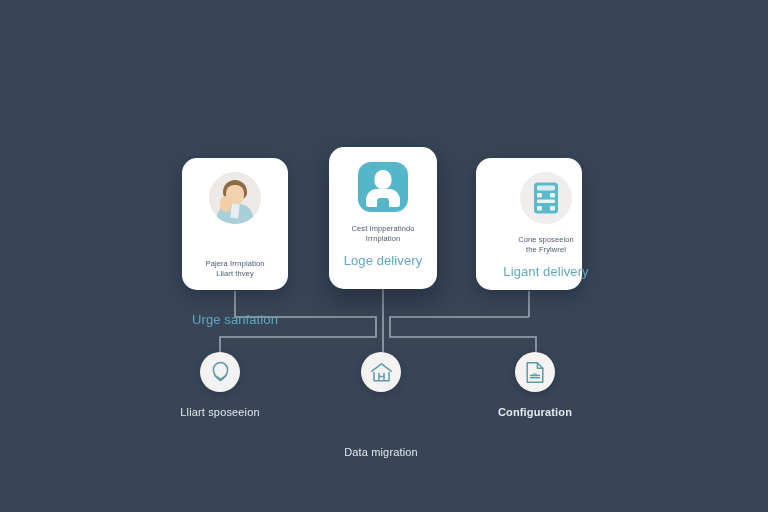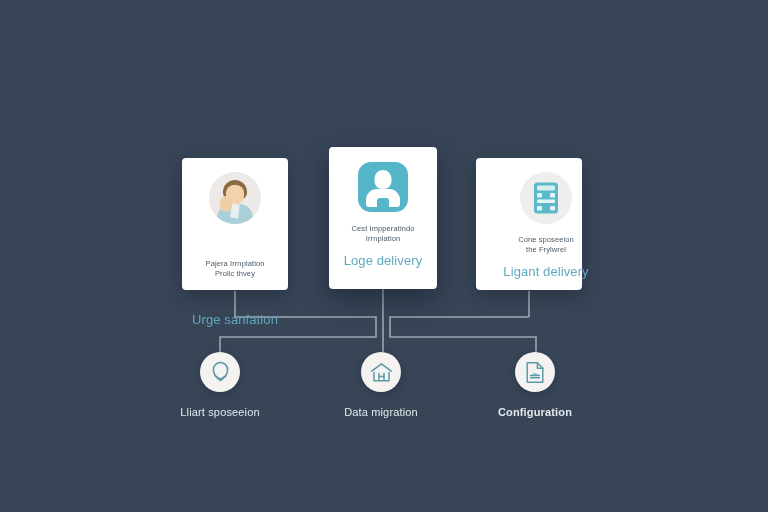--- a/index.html
+++ b/index.html
@@ -27,21 +27,21 @@
     top: 0;
     width: 768px;
     height: 512px;
     pointer-events: none;
   }
 
   
   .card {
     position: absolute;
     background: #ffffff;
-    border-radius: 4px;
+    border-radius: 15px;
     box-shadow: 0 6px 18px rgba(10,18,30,0.30);
     display: flex;
     flex-direction: column;
     align-items: center;
     box-sizing: border-box;
     padding-top: 14px;
   }
   .card-left  { left: 182px; top: 158px; width: 106px; height: 132px; gap: 24px; }
   .card-mid   { left: 329px; top: 147px; width: 108px; height: 142px;
                 box-shadow: 0 10px 26px rgba(8,14,24,0.40); }
@@ -162,21 +162,21 @@
 
   
   .node {
     position: absolute;
     display: flex;
     flex-direction: column;
     align-items: center;
     width: 140px;
   }
   .node-1 { left: 150px; top: 352px; }
-  .node-2 { left: 311px; top: 352px; }
+  .node-2 { left: 311px; top: 352px; gap: 40px; }
   .node-3 { left: 465px; top: 352px; font-weight: bold; }
 
   .node-circle {
     width: 40px;
     height: 40px;
     border-radius: 50%;
     background: #f4f3f1;
     display: flex;
     align-items: center;
     justify-content: center;
@@ -213,21 +213,21 @@
       <div class="avatar-circle">
         <div class="hair"></div>
         <div class="face"></div>
         <div class="body"></div>
         <div class="collar"></div>
         <div class="hand"></div>
       </div>
     </div>
     <div class="card-title">
       <div>Pajera Irrnplation</div>
-      <div>Prolic thvey</div>
+      <div>Lliart thvey</div>
     </div>
     <div class="card-sub">Urge sanfation</div>
   </div>
 
   <div class="card card-mid">
     <div class="card-icon-wrap">
       <div class="teal-tile">
         <div class="head"></div>
         <div class="shoulders"></div>
         <div class="notch"></div>

